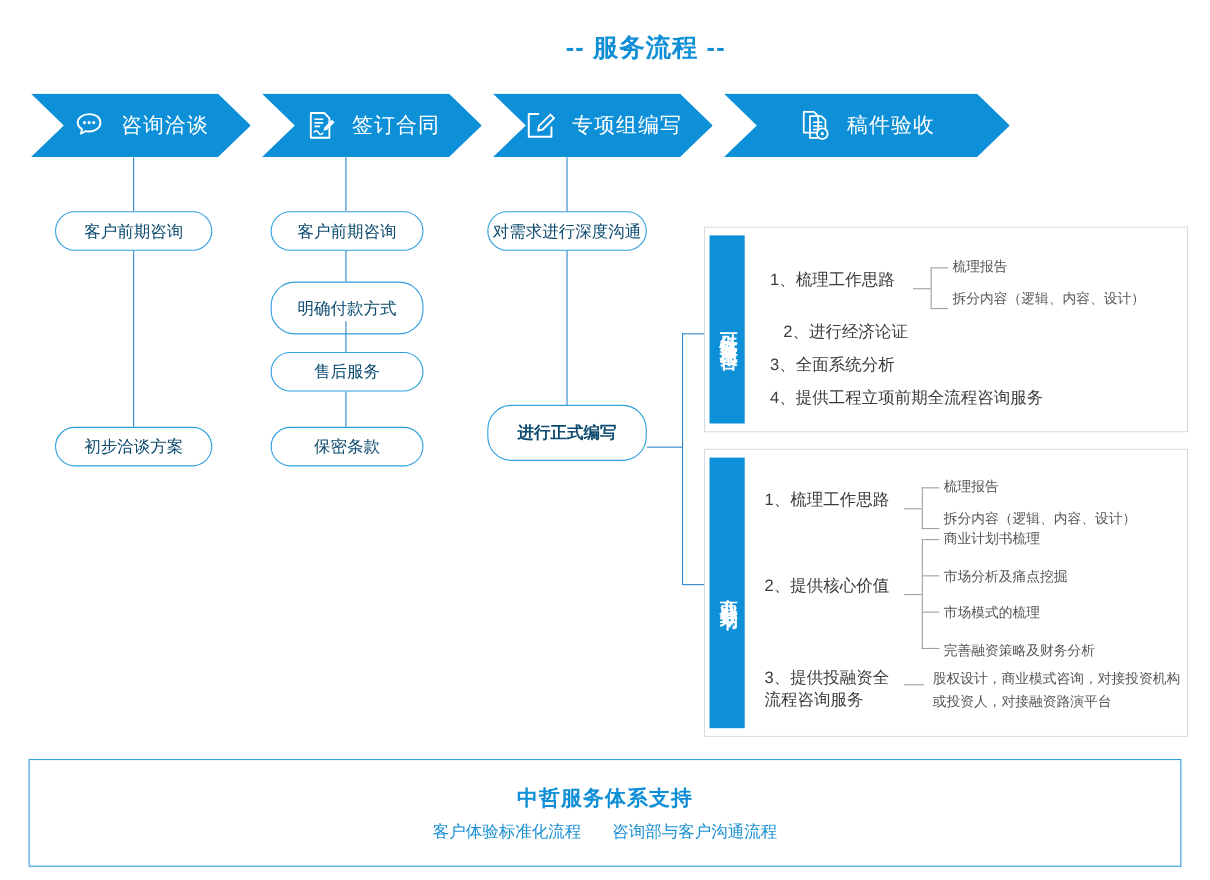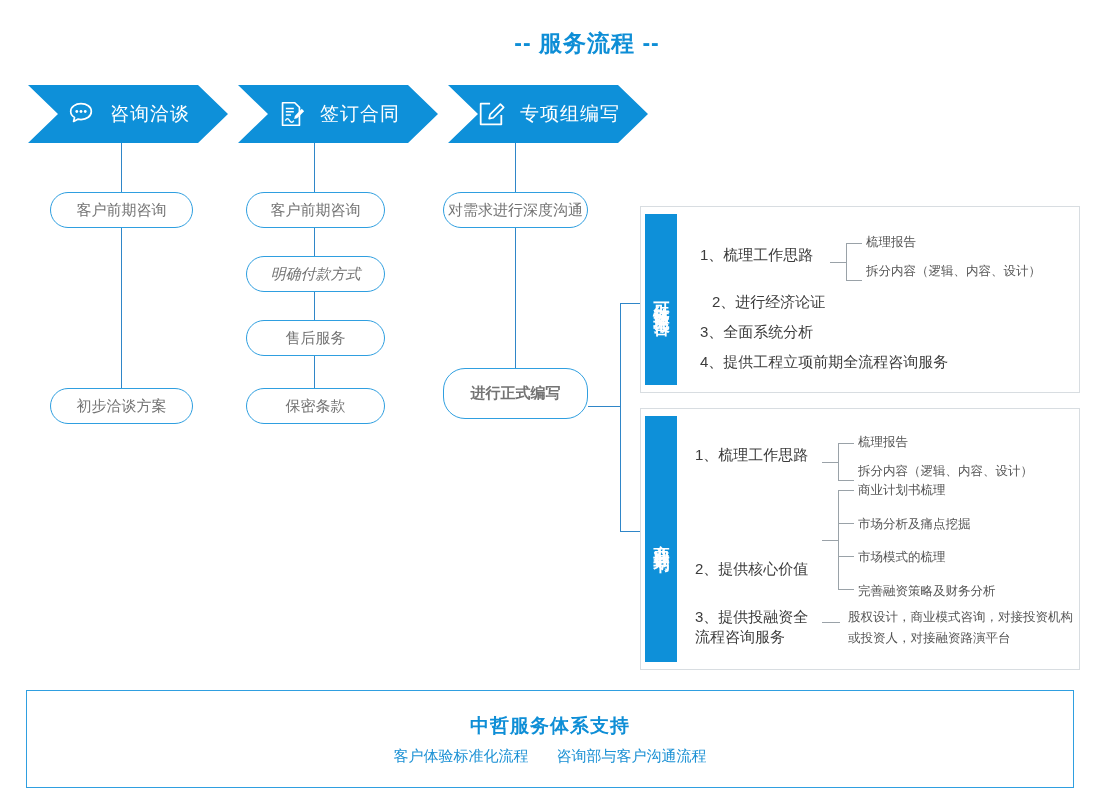--- a/index.html
+++ b/index.html
@@ -62,21 +62,21 @@
   
   .node {
     position: absolute;
     border: 1px solid #2f9fe0;
     border-radius: 22px;
     background: #ffffff;
     display: flex;
     align-items: center;
     justify-content: center;
     box-sizing: border-box;
-    color: #737373;
+    color: #0c4a6e;
     font-size: 15px;
     white-space: nowrap;
   }
 
   
   .vline {
     position: absolute;
     width: 1px;
     background: #2f86c8;
   }
@@ -210,30 +210,44 @@
   <div class="banner" style="left:448px; top:85px; width:200px;">
     <span class="banner-icon">
       <svg viewBox="0 0 32 32" width="30" height="30">
         <path d="M27 17v10H5V5h10" fill="none" stroke="#ffffff" stroke-width="1.9" stroke-linejoin="round"></path>
         <path d="M14 21l1-4.5L26 5.5 29.5 9 18.5 20z" fill="none" stroke="#ffffff" stroke-width="1.8" stroke-linejoin="round"></path>
       </svg>
     </span>
     <span class="banner-label">专项组编写</span>
   </div>
 
+  <div class="banner" style="left:658px; top:85px; width:260px;">
+    <span class="banner-icon">
+      <svg viewBox="0 0 32 32" width="30" height="30">
+        <path d="M5 3h10l4 4v16H5z" fill="none" stroke="#ffffff" stroke-width="1.7" stroke-linejoin="round"></path>
+        <path d="M11 7h11l4 4v17H11z" fill="none" stroke="#ffffff" stroke-width="1.7" stroke-linejoin="round"></path>
+        <line x1="14" y1="13" x2="23" y2="13" stroke="#ffffff" stroke-width="1.5"></line>
+        <line x1="14" y1="16.5" x2="23" y2="16.5" stroke="#ffffff" stroke-width="1.5"></line>
+        <line x1="14" y1="20" x2="19" y2="20" stroke="#ffffff" stroke-width="1.5"></line>
+        <circle cx="23" cy="24" r="5.2" fill="#0e90d9" stroke="#ffffff" stroke-width="1.7"></circle>
+        <circle cx="23" cy="24" r="1.6" fill="#ffffff"></circle>
+      </svg>
+    </span>
+    <span class="banner-label">稿件验收</span>
+  </div>
 
   <div class="vline" style="left:121px; top:143px; height:49px;"></div>
   <div class="node" style="left:50px; top:192px; width:143px; height:36px;">客户前期咨询</div>
   <div class="vline" style="left:121px; top:228px; height:160px;"></div>
   <div class="node" style="left:50px; top:388px; width:143px; height:36px;">初步洽谈方案</div>
 
   <div class="vline" style="left:314px; top:143px; height:49px;"></div>
   <div class="node" style="left:246px; top:192px; width:139px; height:36px;">客户前期咨询</div>
   <div class="vline" style="left:314px; top:228px; height:28px;"></div>
-  <div class="node" style="left:246px; top:256px; width:139px; height:36px;font-style:italic;">明确付款方式</div>
+  <div class="node" style="left:246px; top:256px; width:139px; height:48px;">明确付款方式</div>
   <div class="vline" style="left:314px; top:292px; height:28px;"></div>
   <div class="node" style="left:246px; top:320px; width:139px; height:36px;">售后服务</div>
   <div class="vline" style="left:314px; top:356px; height:32px;"></div>
   <div class="node" style="left:246px; top:388px; width:139px; height:36px;">保密条款</div>
 
   <div class="vline" style="left:515px; top:143px; height:49px;"></div>
   <div class="node" style="left:443px; top:192px; width:145px; height:36px;">对需求进行深度沟通</div>
   <div class="vline" style="left:515px; top:228px; height:160px;"></div>
   <div class="node" style="left:443px; top:368px; width:145px; height:51px;font-weight:bold;">进行正式编写</div>
 
@@ -279,21 +293,21 @@
   <div class="bracket" style="left:838px; top:443px; width:22px; height:38px;">
     <div class="bv" style="left:0; top:0; height:38px;"></div>
     <div class="bh" style="left:0; top:0; width:16px;"></div>
     <div class="bh" style="left:0; top:37px; width:16px;"></div>
   </div>
   <div class="sub-list" style="left:858px; top:436px; gap:16px;">
     <span class="sub-item">梳理报告</span>
     <span class="sub-item">拆分内容（逻辑、内容、设计）</span>
   </div>
 
-  <div class="panel-row" style="left:695px; top:523px;margin-top:36px;">
+  <div class="panel-row" style="left:695px; top:523px;">
     <span class="row-main">2、提供核心价值</span>
   </div>
   <div class="dash" style="left:822px; top:540px; width:16px;"></div>
   <div class="bracket" style="left:838px; top:490px; width:22px; height:100px;">
     <div class="bv" style="left:0; top:0; height:100px;"></div>
     <div class="bh" style="left:0; top:0; width:16px;"></div>
     <div class="bh" style="left:0; top:33px; width:16px;"></div>
     <div class="bh" style="left:0; top:66px; width:16px;"></div>
     <div class="bh" style="left:0; top:99px; width:16px;"></div>
   </div>

